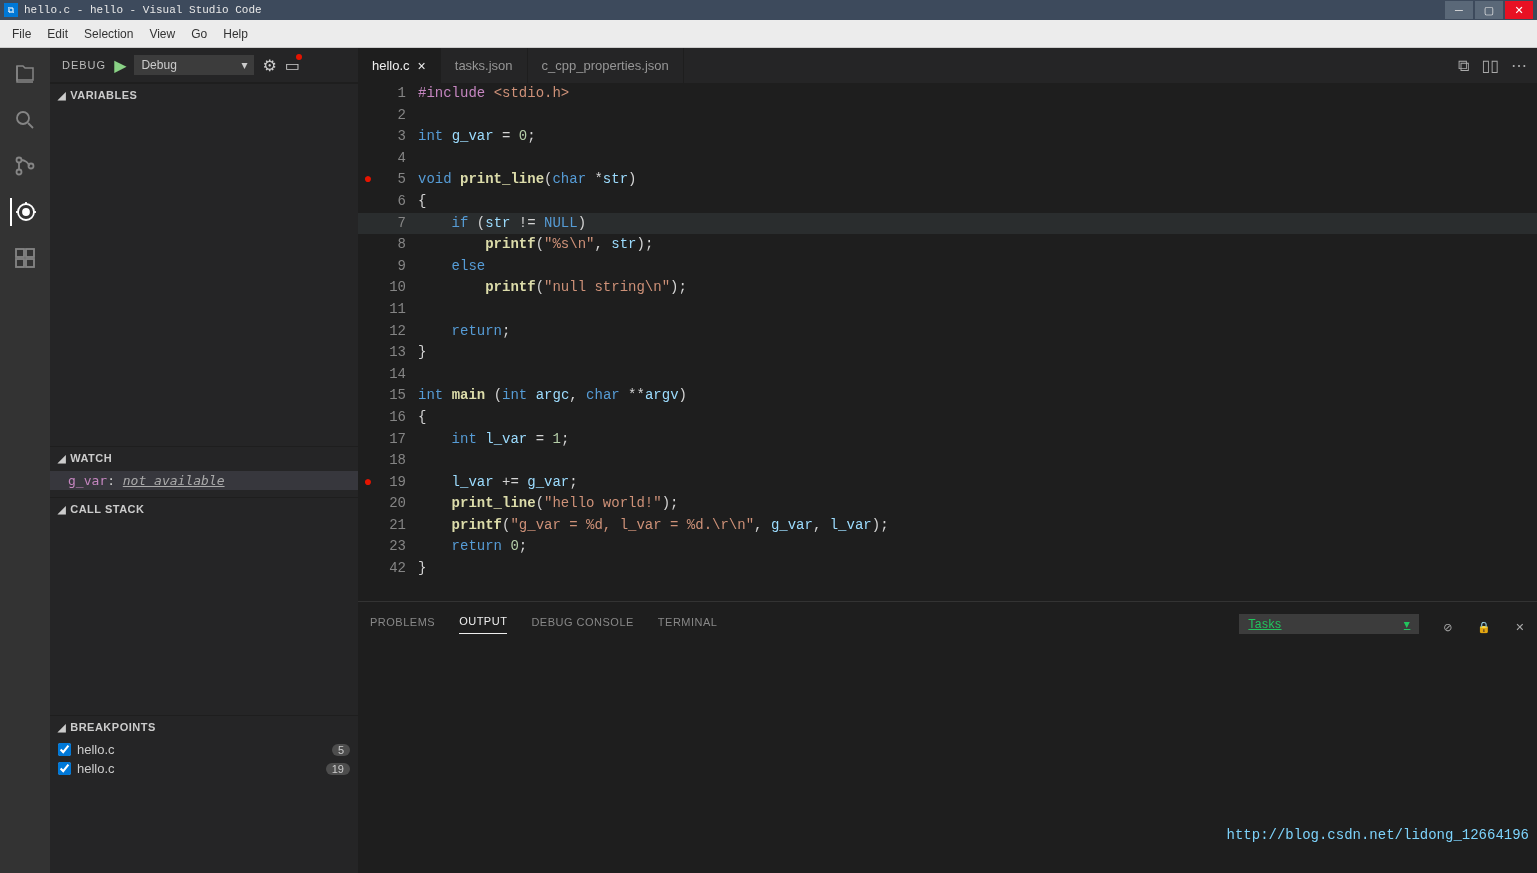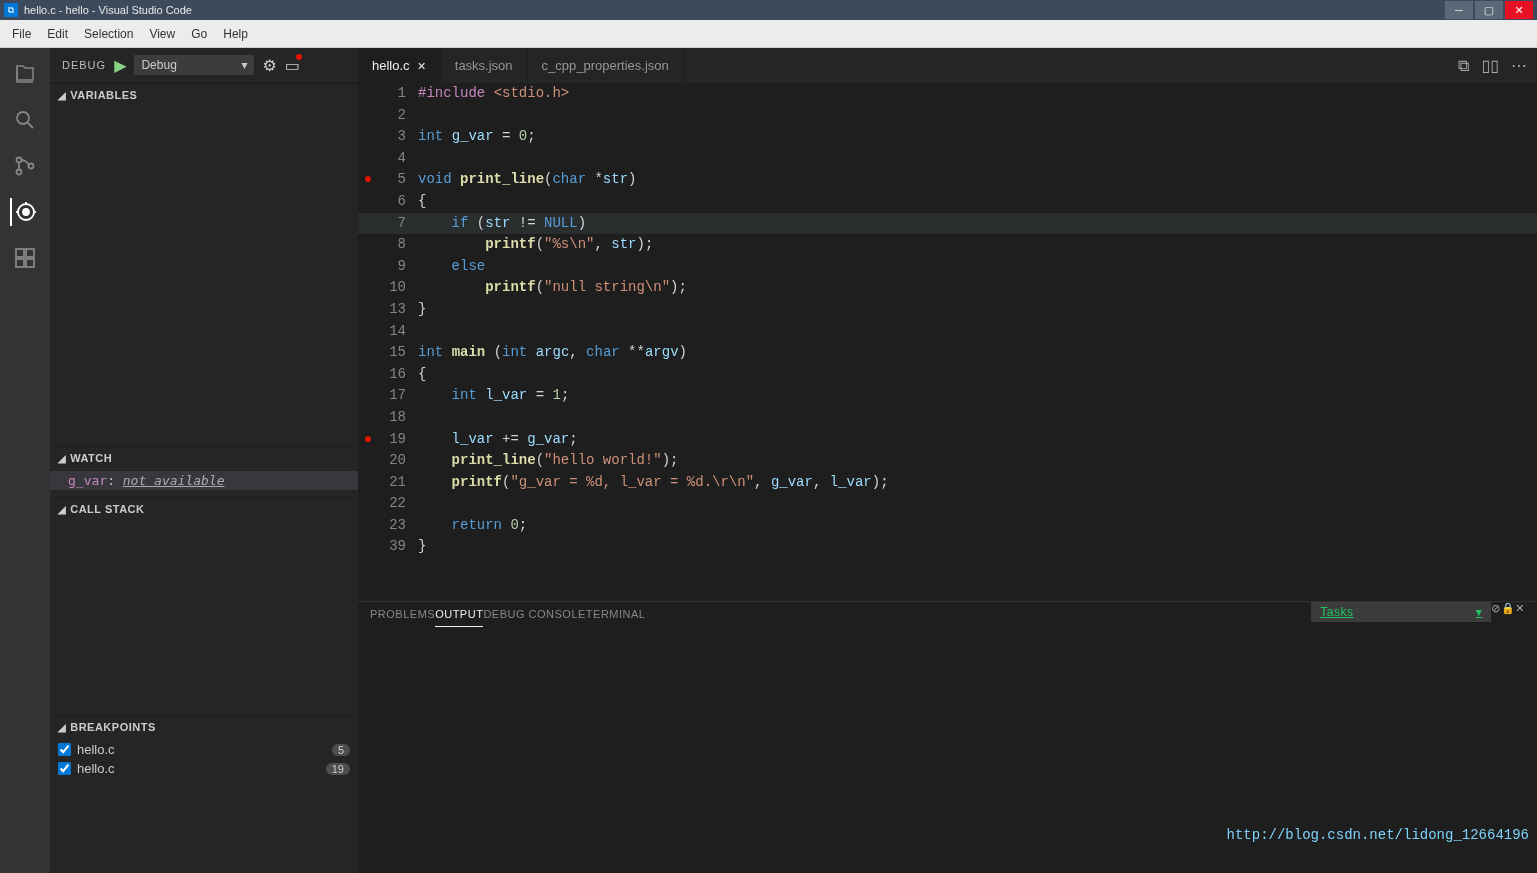--- a/index.html
+++ b/index.html
@@ -1,20 +1,20 @@
 <!DOCTYPE html>
 <html><head>
 <meta charset="utf-8">
 <style>
 * { margin: 0; padding: 0; box-sizing: border-box; }
 body { font-family: 'Segoe UI', Tahoma, sans-serif; background: #1e1e1e; color: #cccccc; overflow: hidden; width: 1537px; height: 873px; }
 
 .titlebar { height: 20px; background: #3d4a5c; display: flex; align-items: center; padding: 0 4px; font-size: 11px; color: #e8e8e8; }
 .titlebar .vs-icon { width: 14px; height: 14px; background: #0078d7; margin-right: 6px; display: inline-flex; align-items: center; justify-content: center; font-size: 9px; color: white; }
-.titlebar .title-text { flex: 1; }
+.titlebar .title-text { flex: 1; font-family: Liberation Mono, monospace; }
 .titlebar .win-controls { display: flex; gap: 2px; }
 .titlebar .win-btn { width: 28px; height: 18px; display: flex; align-items: center; justify-content: center; font-size: 11px; cursor: pointer; }
 .titlebar .win-min { background: #5a6878; }
 .titlebar .win-max { background: #5a6878; }
 .titlebar .win-close { background: #e81123; color: white; }
 
 .menubar { height: 28px; background: #ececec; display: flex; align-items: center; padding: 0 4px; font-size: 12px; color: #333; border-bottom: 1px solid #ccc; }
 .menubar .menu-item { padding: 0 8px; cursor: pointer; }
 
 .main-area { display: flex; height: calc(100% - 40px); }
@@ -67,21 +67,21 @@
 .tok-type { color: #569cd6; }
 .tok-func { color: #dcdcaa; font-weight: bold; }
 .tok-string { color: #ce9178; }
 .tok-include { color: #c586c0; }
 .tok-number { color: #b5cea8; }
 .tok-const { color: #569cd6; }
 .tok-var { color: #9cdcfe; }
 .tok-punct { color: #d4d4d4; }
 
 .bottom-panel { height: 280px; background: #1e1e1e; border-top: 1px solid #333; display: flex; flex-direction: column; }
-.bottom-tabs { height: 32px; display: flex; align-items: flex-start; padding: 0 12px; font-size: 11px; letter-spacing: 0.5px; }
+.bottom-tabs { height: 32px; display: flex; align-items: flex-end; padding: 0 12px; gap: 24px; font-size: 11px; letter-spacing: 0.5px; }
 .bottom-tabs .btab { color: #888; cursor: pointer; padding: 6px 0; }
 .bottom-tabs .btab.active { color: #eee; border-bottom: 1px solid #eee; }
 .bottom-tabs .spacer { flex: 1; }
 .bottom-tabs .tasks-select { background: #3c3c3c; color: #22c55e; padding: 2px 8px; width: 180px; display: flex; justify-content: space-between; border: 1px solid #3c3c3c; font-size: 12px; text-decoration: underline; }
 .bottom-tabs .panel-icon { color: #aaa; cursor: pointer; }
 
 .watermark { position: absolute; bottom: 30px; right: 8px; color: #7dd3fc; font-family: 'Courier New', monospace; font-size: 14px; pointer-events: none; }
 
 .variables-body { height: 340px; }
 .watch-body { height: 28px; }
@@ -275,20 +275,30 @@
             <div class="gutter-ln">9</div>
             <div class="code-content"><span class="tok-punct">    </span><span class="tok-keyword">else</span></div>
           </div>
           <div class="code-line">
             <div class="gutter-bp"></div>
             <div class="gutter-ln">10</div>
             <div class="code-content"><span class="tok-punct">        </span><span class="tok-func">printf</span><span class="tok-punct">(</span><span class="tok-string">"null string\n"</span><span class="tok-punct">);</span></div>
           </div>
           <div class="code-line">
             <div class="gutter-bp"></div>
+            <div class="gutter-ln">11</div>
+            <div class="code-content"></div>
+          </div>
+          <div class="code-line">
+            <div class="gutter-bp"></div>
+            <div class="gutter-ln">12</div>
+            <div class="code-content"><span class="tok-punct">    </span><span class="tok-keyword">return</span><span class="tok-punct">;</span></div>
+          </div>
+          <div class="code-line">
+            <div class="gutter-bp"></div>
             <div class="gutter-ln">13</div>
             <div class="code-content"><span class="tok-punct">}</span></div>
           </div>
           <div class="code-line">
             <div class="gutter-bp"></div>
             <div class="gutter-ln">14</div>
             <div class="code-content"></div>
           </div>
           <div class="code-line">
             <div class="gutter-bp"></div>
@@ -320,31 +330,26 @@
             <div class="gutter-ln">20</div>
             <div class="code-content"><span class="tok-punct">    </span><span class="tok-func">print_line</span><span class="tok-punct">(</span><span class="tok-string">"hello world!"</span><span class="tok-punct">);</span></div>
           </div>
           <div class="code-line">
             <div class="gutter-bp"></div>
             <div class="gutter-ln">21</div>
             <div class="code-content"><span class="tok-punct">    </span><span class="tok-func">printf</span><span class="tok-punct">(</span><span class="tok-string">"g_var = %d, l_var = %d.\r\n"</span><span class="tok-punct">, </span><span class="tok-var">g_var</span><span class="tok-punct">, </span><span class="tok-var">l_var</span><span class="tok-punct">);</span></div>
           </div>
           <div class="code-line">
             <div class="gutter-bp"></div>
-            <div class="gutter-ln">22</div>
-            <div class="code-content"></div>
-          </div>
-          <div class="code-line">
-            <div class="gutter-bp"></div>
             <div class="gutter-ln">23</div>
             <div class="code-content"><span class="tok-punct">    </span><span class="tok-keyword">return</span><span class="tok-punct"> </span><span class="tok-number">0</span><span class="tok-punct">;</span></div>
           </div>
           <div class="code-line">
             <div class="gutter-bp"></div>
-            <div class="gutter-ln">39</div>
+            <div class="gutter-ln">42</div>
             <div class="code-content"><span class="tok-punct">}</span></div>
           </div>
         </div>
     </div>
 
     <div class="bottom-panel">
       <div class="bottom-tabs" id="bottom-tabs">
         <div class="btab">PROBLEMS</div>
           <div class="btab active">OUTPUT</div>
           <div class="btab">DEBUG CONSOLE</div>

